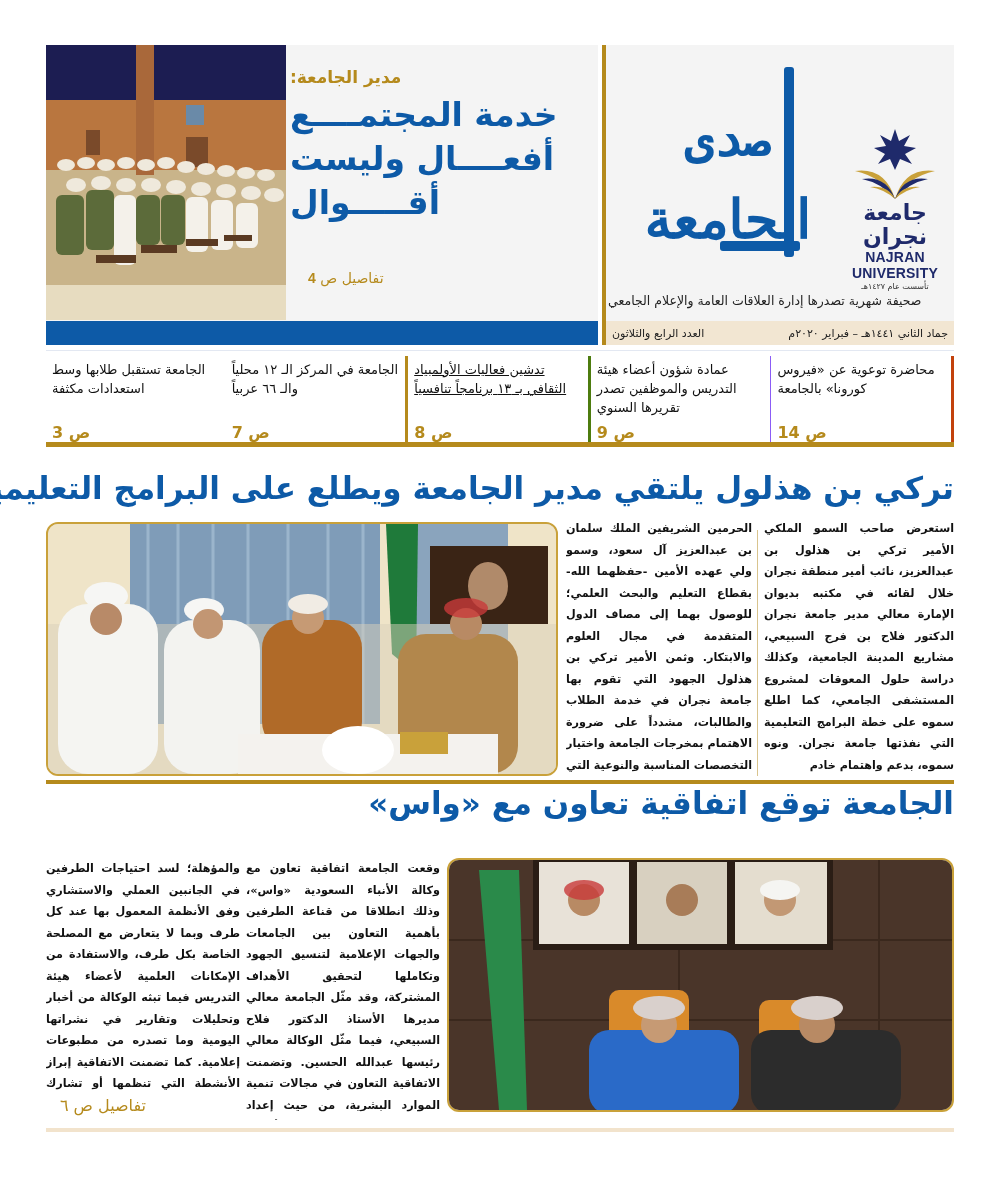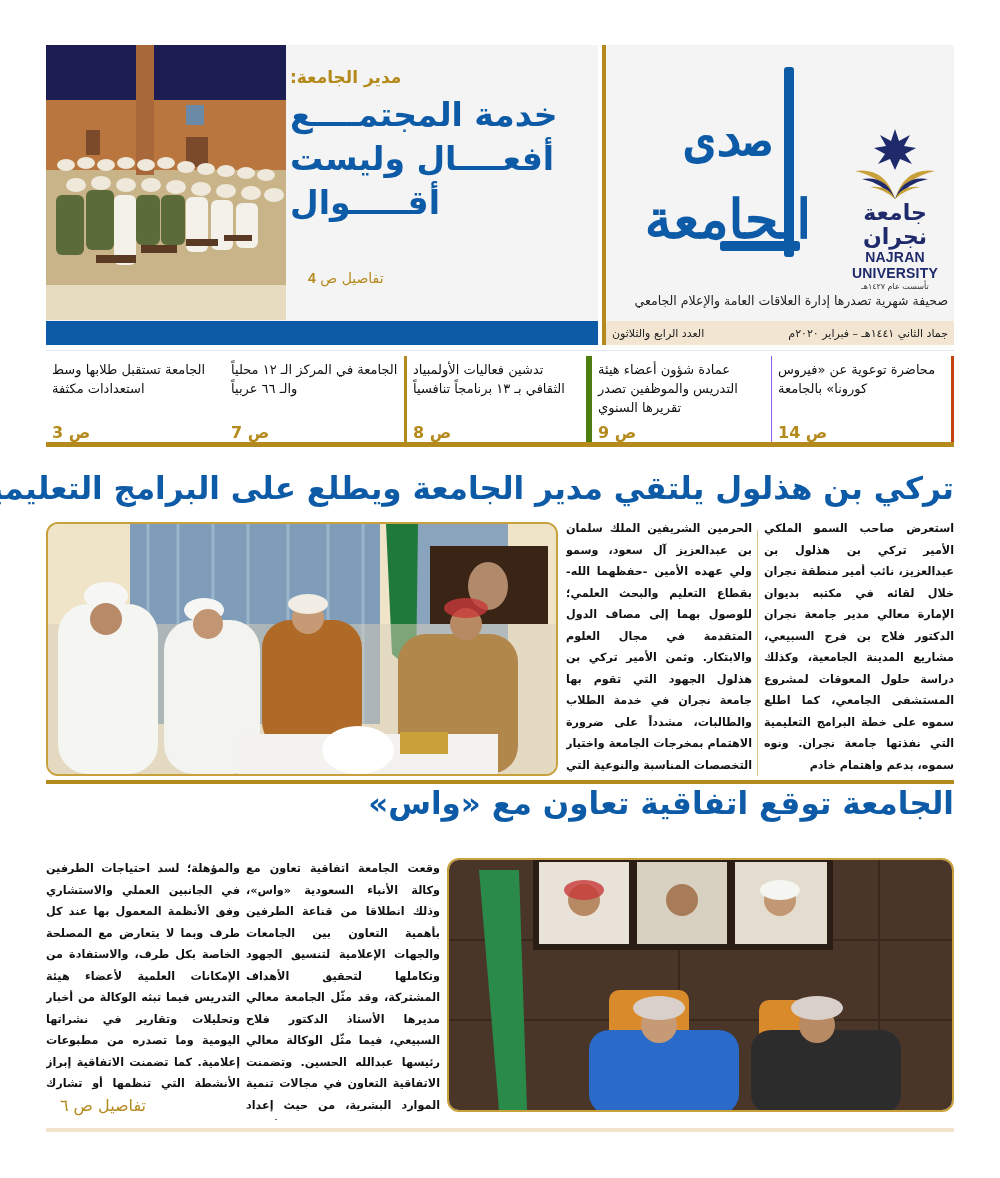--- a/index.html
+++ b/index.html
@@ -28,21 +28,21 @@
     font-family: Liberation Mono, monospace; font-weight: bold; color: #0d5aa7;
     font-size: 48px; line-height: 76px; display: block; margin-top: 40px; letter-spacing: -2px;
   }
   .paper-logo .w2 {
     font-family: "DejaVu Serif", serif; font-weight: bold; color: #0d5aa7;
     font-size: 54px; line-height: 76px; display: block; letter-spacing: -2px;
   }
   .paper-logo .stem { position: absolute; background: #0d5aa7; border-radius: 3px; }
 
   .tagline {
-    position: absolute; right: 6px; top: 248px; width: 340px; direction: rtl; text-align: right;
+    position: absolute; right: 6px; top: 248px; width: 340px; direction: rtl; text-align: left;
     font-size: 12.5px; color: #222;
   }
   .issue-bar {
     position: absolute; right: 0; left: 0; bottom: 0; height: 24px; background: #f2e6d2;
     direction: rtl; display: flex; justify-content: space-between; align-items: center;
     padding: 0 6px; font-size: 11px; color: #222;
   }
 
   .mast-photo { position: absolute; left: 0; top: 0; width: 240px; height: 275px; overflow: hidden; }
   .mast-headline { position: absolute; right: 28px; top: 22px; width: 280px; direction: rtl; text-align: left; }
@@ -187,21 +187,21 @@
 <div class="teasers" style="flex-direction: row;">
 
 <div class="teaser" style="border-right:3px solid #c2410c;">
     <span>محاضرة توعوية عن «فيروس كورونا» بالجامعة</span>
     <span class="pg"><span>ص</span> <span>14</span></span>
   </div>
     <div class="teaser" style="border-right:1px solid #8b5cf6;">
     <span>عمادة شؤون أعضاء هيئة التدريس والموظفين تصدر تقريرها السنوي</span>
     <span class="pg"><span>ص</span> <span>9</span></span>
   </div>
-    <div class="teaser" style="border-right:6px solid #4d7c0f;">
+    <div class="teaser" style="border-right:3px solid #4d7c0f;text-decoration:underline;">
     <span>تدشين فعاليات الأولمبياد الثقافي بـ ١٣ برنامجاً تنافسياً</span>
     <span class="pg"><span>ص</span> <span>8</span></span>
   </div>
     <div class="teaser" style="border-right:3px solid #b58a1c;">
     <span>الجامعة في المركز الـ ١٢ محلياً والـ ٦٦ عربياً</span>
     <span class="pg"><span>ص</span> <span>7</span></span>
   </div>
     <div class="teaser" style="border-right: none;">
     <span>الجامعة تستقبل طلابها وسط استعدادات مكثفة</span>
     <span class="pg"><span>ص</span> <span>3</span></span>

